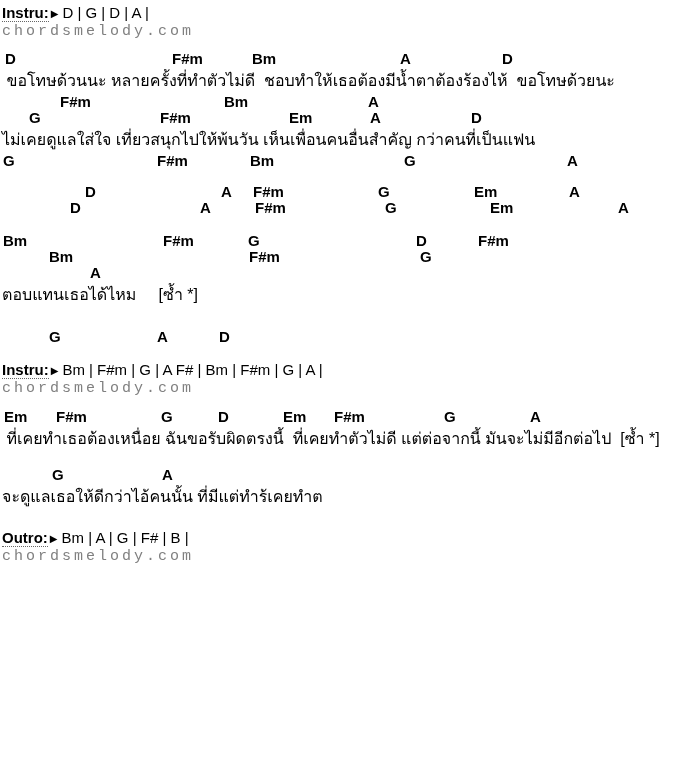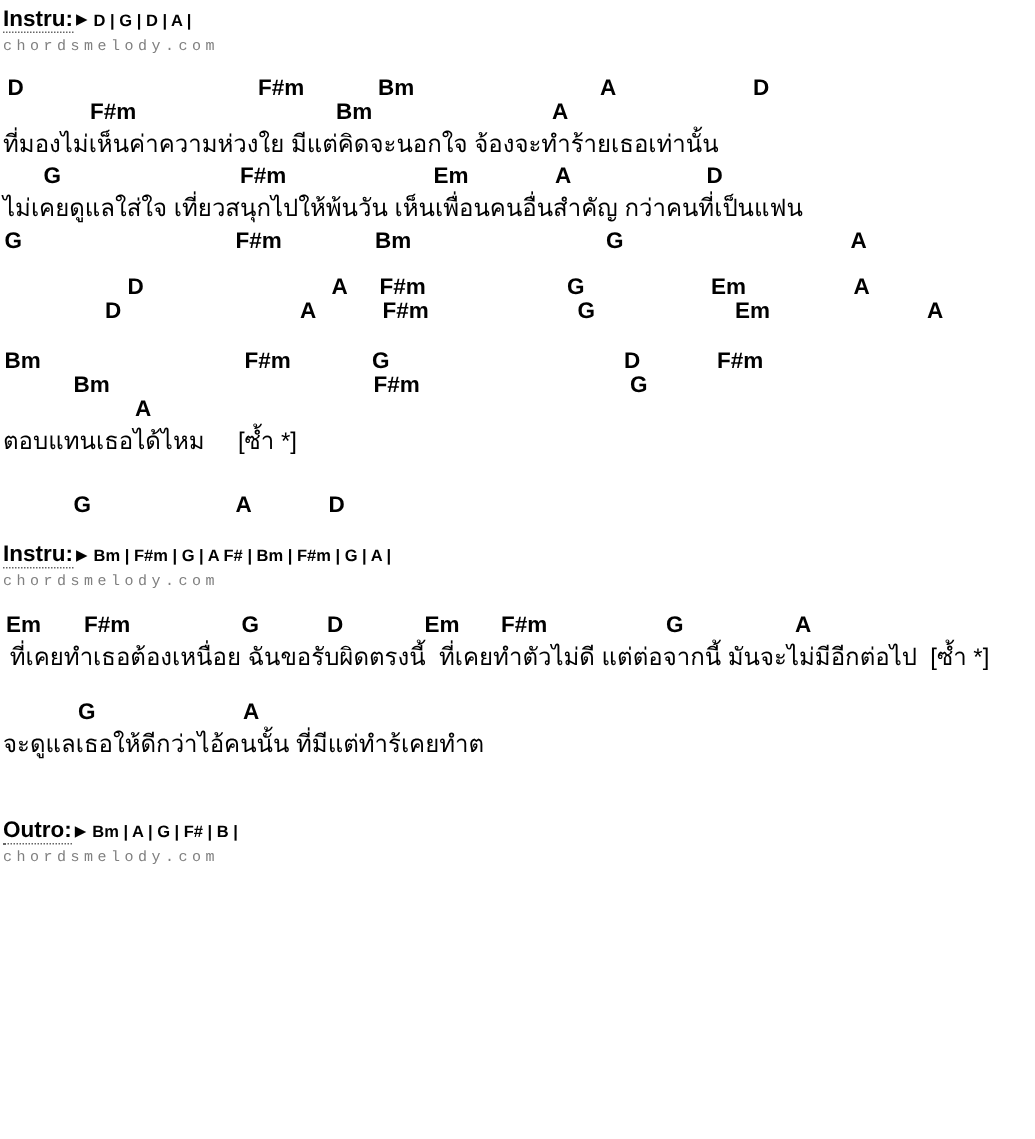--- a/index.html
+++ b/index.html
@@ -5,57 +5,57 @@
   html,body{margin:0;padding:0;background:#ffffff;}
   body{
     width:690px;height:759px;
     font-family:"Liberation Sans","DejaVu Sans",sans-serif;
     color:#000;overflow:hidden;
     padding:4px 0 0 2px;box-sizing:border-box;
   }
   .section-head{font-weight:bold;font-size:15px;line-height:18px;white-space:pre;}
   .section-label{border-bottom:1px dotted #666;}
   .play-icon{font-size:10px;display:inline-block;transform:translateY(-1px);margin:0 4px 0 2px;cursor:pointer;}
-  .inline-chords{font-weight:bold;font-size:11px;}
+  .inline-chords{font-weight:normal;font-size:15px;}
   .watermark{
     font-family:"Liberation Mono","DejaVu Sans Mono",monospace;
-    font-size:10px;line-height:13px;color:#808080;letter-spacing:3px;margin-top:1px;
+    font-size:15px;line-height:13px;color:#808080;letter-spacing:3px;margin-top:1px;
   }
   .line{position:relative;}
   .chords{position:relative;height:16px;}
   .chord{
     position:absolute;top:0;font-weight:bold;font-size:15px;line-height:16px;white-space:pre;
   }
   .lyric{font-size:16px;line-height:27px;white-space:pre;}
   .mt13{margin-top:13px}.mt15{margin-top:15px}.mt17{margin-top:17px}
   .mt21{margin-top:21px}.mt16{margin-top:16px}.mt14{margin-top:14px}
-  .mt19{margin-top:35px}
+  .mt19{margin-top:19px}
 </style>
 </head>
 <body>
 
 <div class="section-head"><span class="section-label">Instru:</span><span class="play-icon">▶</span><span class="inline-chords">D | G | D | A |</span></div>
 <div class="watermark">chordsmelody.com</div>
 
 <div class="line mt13">
   <div class="chords">
       <span class="chord" style="left: 3px;">D</span>
       <span class="chord" style="left: 170px;">F#m</span>
       <span class="chord" style="left: 250px;">Bm</span>
       <span class="chord" style="left: 398px;">A</span>
       <span class="chord" style="left: 500px;">D</span>
     </div>
+  <div class="lyric"> ขอโทษด้วนนะ หลายครั้งที่ทำตัวไม่ดี  ชอบทำให้เธอต้องมีน้ำตาต้องร้องไห้  ขอโทษด้วยนะ</div>
 </div>
 <div class="line">
   <div class="chords">
       <span class="chord" style="left: 58px;">F#m</span>
       <span class="chord" style="left: 222px;">Bm</span>
       <span class="chord" style="left: 366px;">A</span>
     </div>
-  <div class="lyric">ที่มองไม่เห็นค่าความห่วงใย มีแต่คิดจะนอกใจ จ้องจะทำร้ายเธอเท่านั้น</div>
 </div>
 <div class="line">
   <div class="chords">
       <span class="chord" style="left: 27px;">G</span>
       <span class="chord" style="left: 158px;">F#m</span>
       <span class="chord" style="left: 287px;">Em</span>
       <span class="chord" style="left: 368px;">A</span>
       <span class="chord" style="left: 469px;">D</span>
     </div>
   <div class="lyric">ไม่เคยดูแลใส่ใจ เที่ยวสนุกไปให้พ้นวัน เห็นเพื่อนคนอื่นสำคัญ กว่าคนที่เป็นแฟน</div>

